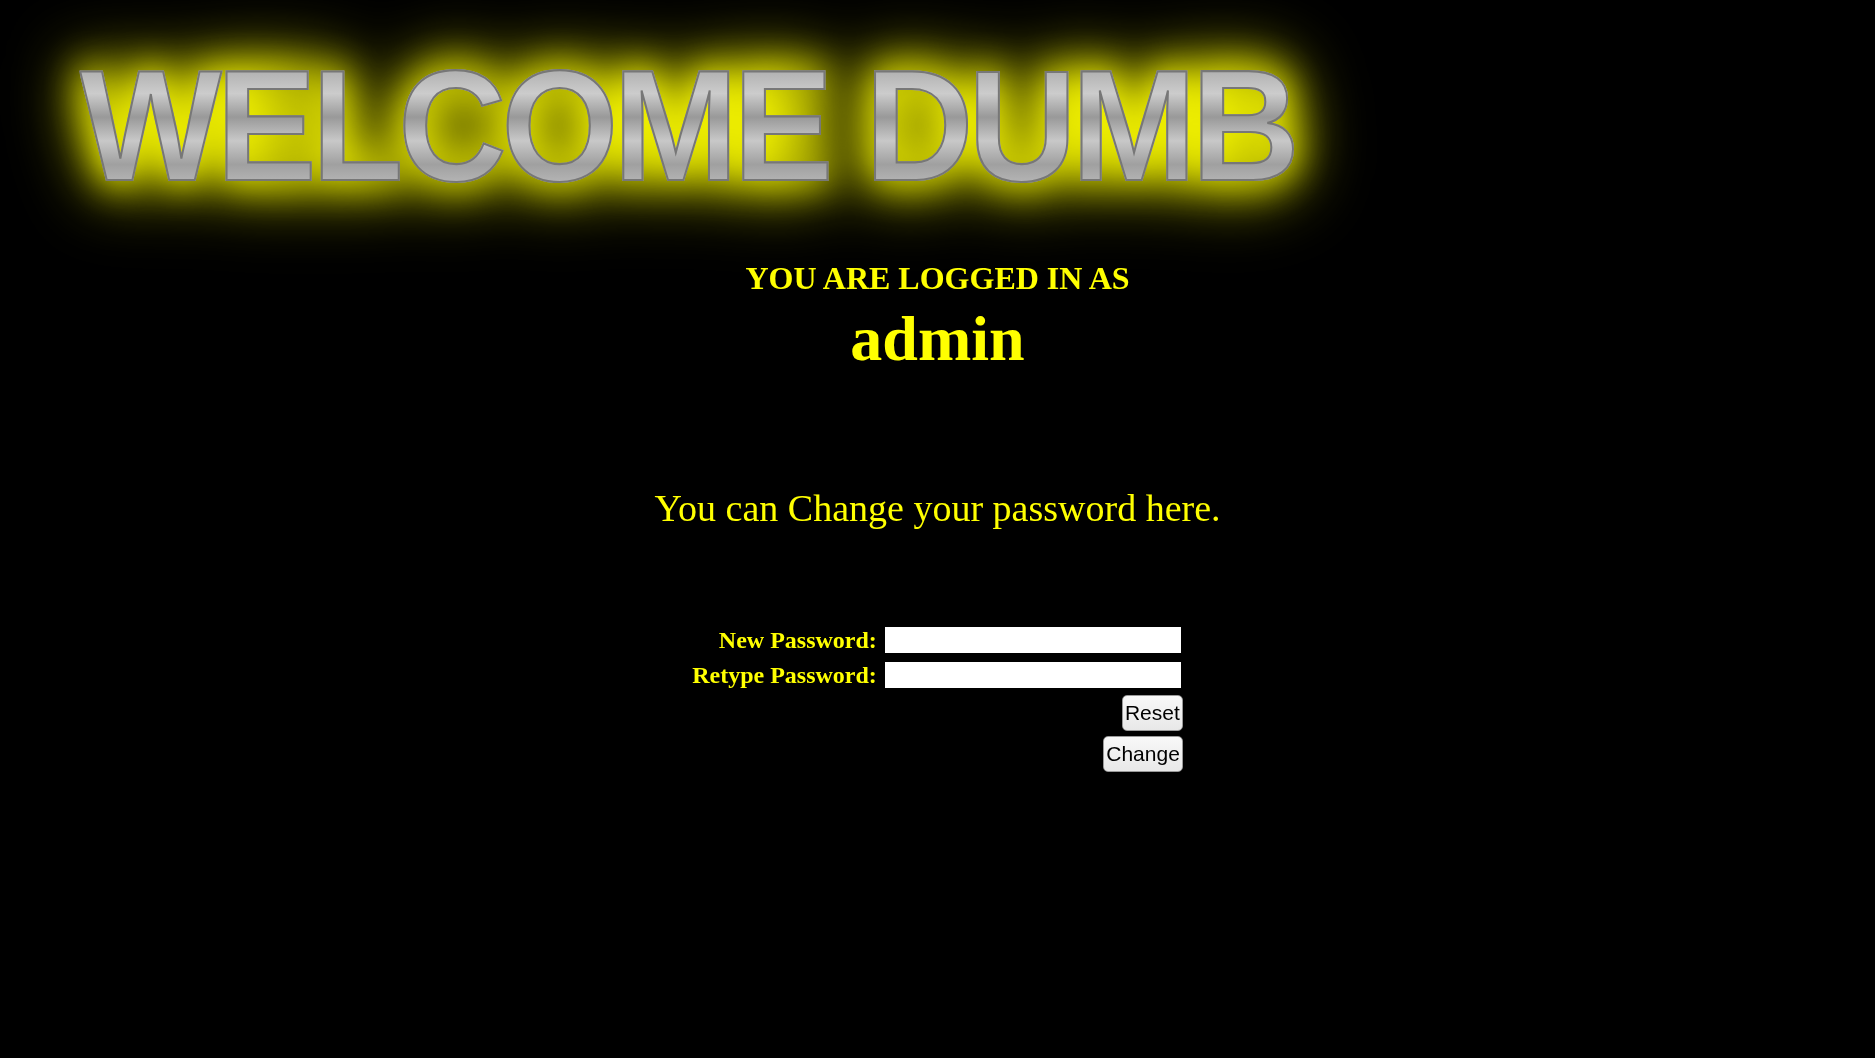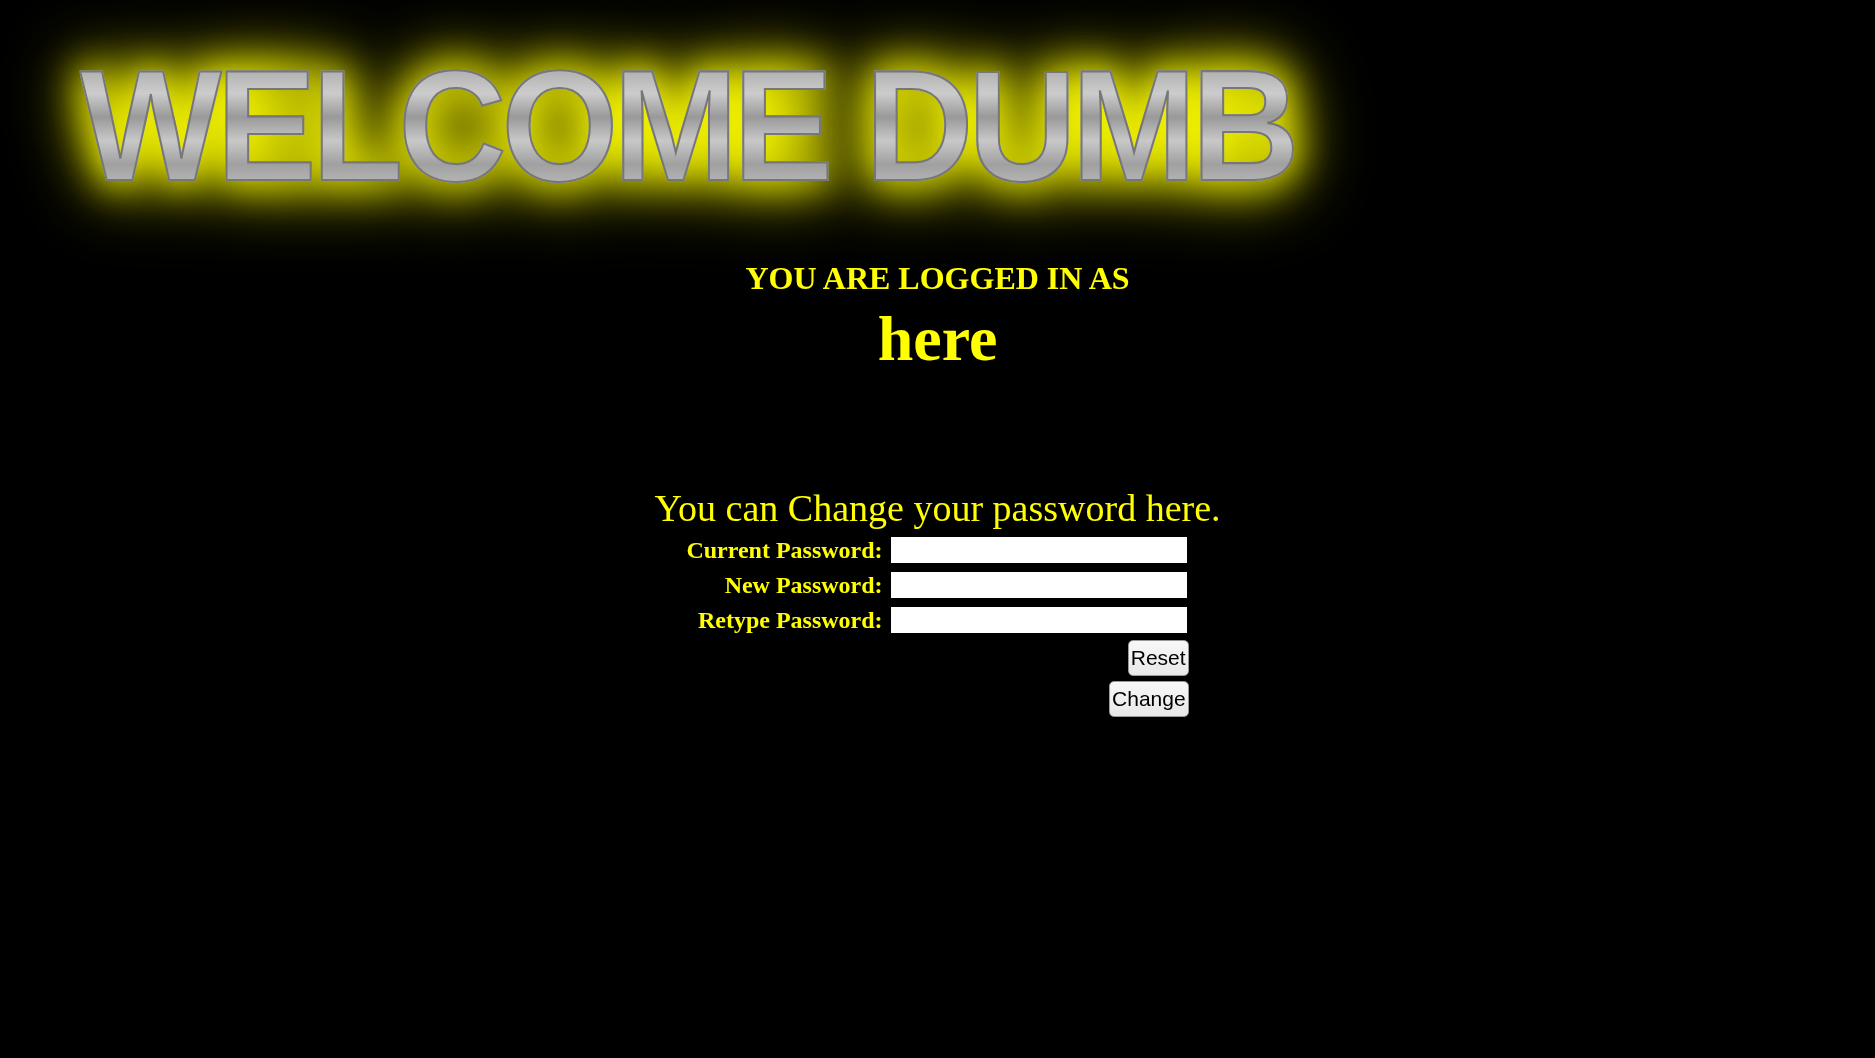--- a/index.html
+++ b/index.html
@@ -55,20 +55,21 @@
     
     .username {
       font-size: 64px;
       font-weight: bold;
       margin-bottom: 110px;
     }
     
     .change-password-title {
       font-size: 38px;
       font-weight: normal;
+      margin-bottom: 90px;
     }
     
     .form-wrapper {
       display: flex;
       justify-content: center;
     }
     
     .form-table {
       border-collapse: separate;
       border-spacing: 0 5px;
@@ -117,31 +118,27 @@
 
 <div class="container">
 
   <div class="banner">
     <span class="banner-text">WELCOME DUMB</span>
   </div>
 
   <div class="content">
 
     <div class="logged-in-label">YOU ARE LOGGED IN AS</div>
-    <div class="username">here</div>
+    <div class="username">admin</div>
 
     <div class="change-password-title">You can Change your password here.</div>
 
     <div class="form-wrapper">
       <table class="form-table">
         <tbody>
-            <tr>
-          <td class="form-label">Current Password:</td>
-          <td><input type="password" class="form-input" style=""></td>
-        </tr>
         <tr>
           <td class="form-label">New Password:</td>
           <td><input type="password" class="form-input" style=""></td>
         </tr>
         <tr>
           <td class="form-label">Retype Password:</td>
           <td><input type="password" class="form-input" style=""></td>
         </tr>
         <tr>
           <td></td>

